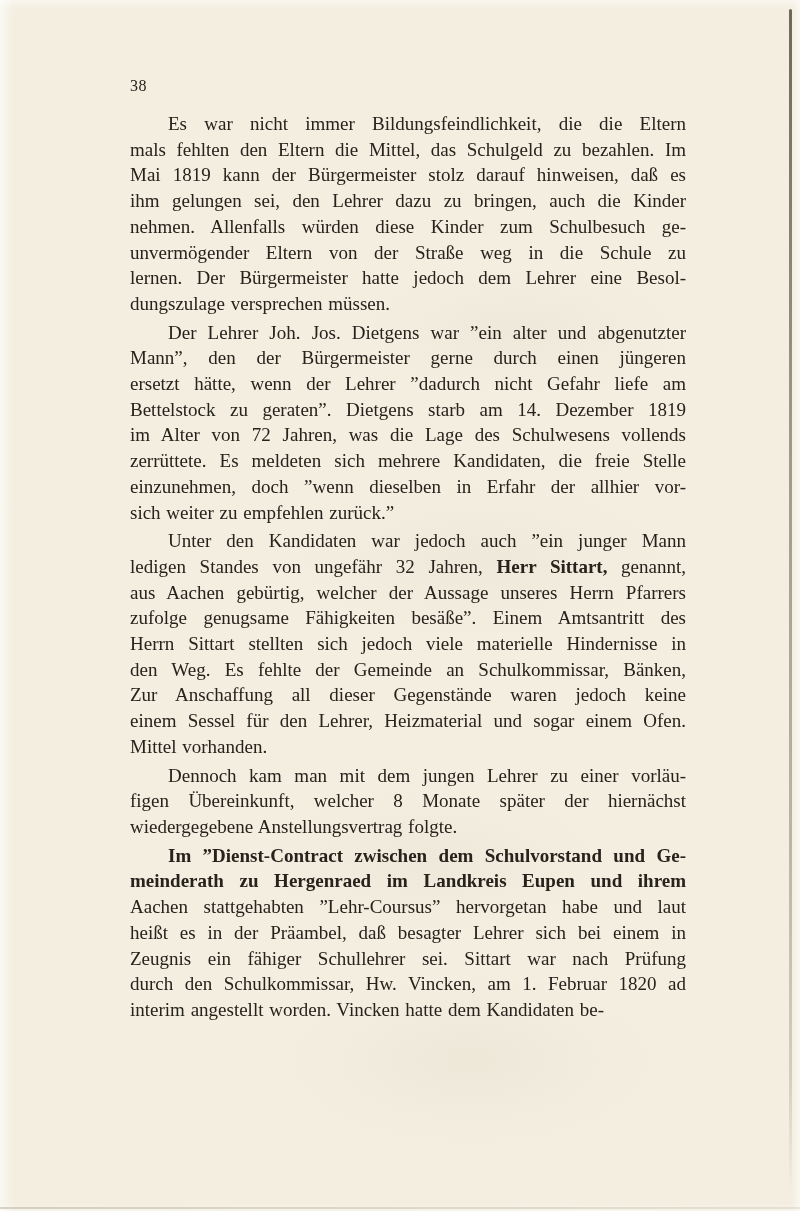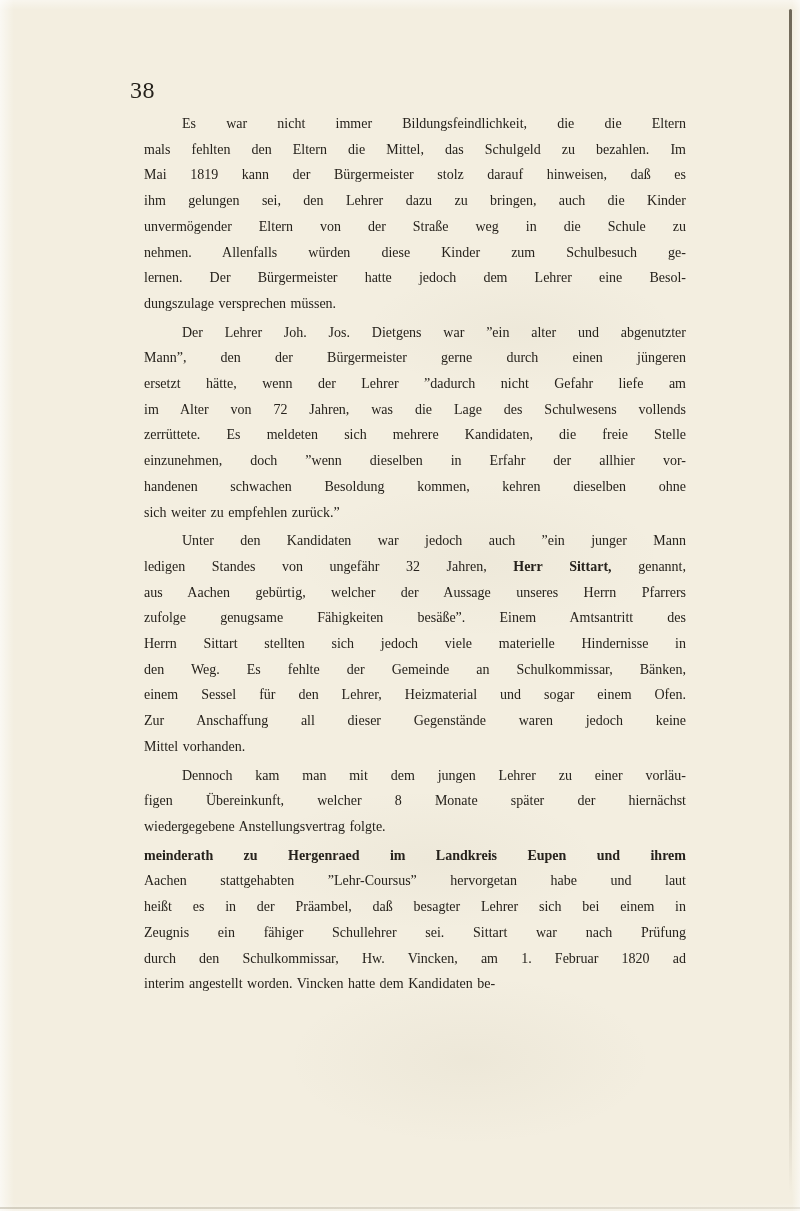--- a/index.html
+++ b/index.html
@@ -28,39 +28,38 @@
     background:
       radial-gradient(220px 90px at 520px 330px,  rgba(140,130,95,0.05), rgba(140,130,95,0) 70%),
       radial-gradient(260px 110px at 480px 560px, rgba(140,130,95,0.05), rgba(140,130,95,0) 70%),
       radial-gradient(240px 100px at 430px 860px, rgba(140,130,95,0.05), rgba(140,130,95,0) 70%),
       radial-gradient(260px 120px at 470px 1060px,rgba(140,130,95,0.06), rgba(140,130,95,0) 70%);
   }
   .page-number {
     position: absolute;
     left: 130px;
     top: 77px;
-    font-size: 24px;
+    font-size: 16px;
     letter-spacing: 0.5px;
   }
   .text-block {
     position: absolute;
     left: 130px;
     top: 111px;
     width: 556px;
   }
   .para {
     margin: 0 0 3px 0;
   }
   .line {
-    font-size: 14px;
+    font-size: 19px;
     line-height: 25.7px;
     text-align: justify;
     text-align-last: justify;
     word-spacing: 1px;
-    margin-left: 14px;
   }
   .line.indent { padding-left: 38px; }
   .line.end {
     text-align-last: left;
     -moz-text-align-last: left;
   }
   .line b { font-weight: bold; }
   .edge-right {
     position: absolute;
     top: 9px;
@@ -98,52 +97,53 @@
 <div class="scan">
   <div class="mottle"></div>
   <div class="edge-right-halo"></div>
   <div class="page-number">38</div>
   <div class="text-block">
       <div class="para">
         <div class="line indent"><span>Es war nicht immer Bildungsfeindlichkeit, die die Eltern</span></div>
         <div class="line"><span>mals fehlten den Eltern die Mittel, das Schulgeld zu bezahlen. Im</span></div>
         <div class="line"><span>Mai 1819 kann der Bürgermeister stolz darauf hinweisen, daß es</span></div>
         <div class="line"><span>ihm gelungen sei, den Lehrer dazu zu bringen, auch die Kinder</span></div>
+        <div class="line"><span>nehmen. Allenfalls würden diese Kinder zum Schulbesuch ge-</span></div>
         <div class="line"><span>unvermögender Eltern von der Straße weg in die Schule zu</span></div>
-        <div class="line"><span>nehmen. Allenfalls würden diese Kinder zum Schulbesuch ge-</span></div>
         <div class="line"><span>lernen. Der Bürgermeister hatte jedoch dem Lehrer eine Besol-</span></div>
         <div class="line end"><span>dungszulage versprechen müssen.</span></div>
       </div>
       <div class="para">
         <div class="line indent"><span>Der Lehrer Joh. Jos. Dietgens war ”ein alter und abgenutzter</span></div>
         <div class="line"><span>Mann”, den der Bürgermeister gerne durch einen jüngeren</span></div>
         <div class="line"><span>ersetzt hätte, wenn der Lehrer ”dadurch nicht Gefahr liefe am</span></div>
+        <div class="line"><span>Bettelstock zu geraten”. Dietgens starb am 14. Dezember 1819</span></div>
         <div class="line"><span>im Alter von 72 Jahren, was die Lage des Schulwesens vollends</span></div>
         <div class="line"><span>zerrüttete. Es meldeten sich mehrere Kandidaten, die freie Stelle</span></div>
         <div class="line"><span>einzunehmen, doch ”wenn dieselben in Erfahr der allhier vor-</span></div>
-        <div class="line"><span>handenen schwachen Besoldung kommen, kehren dieselben ohne</span></div>
         <div class="line end"><span>sich weiter zu empfehlen zurück.”</span></div>
       </div>
       <div class="para">
         <div class="line indent"><span>Unter den Kandidaten war jedoch auch ”ein junger Mann</span></div>
         <div class="line"><span>ledigen Standes von ungefähr 32 Jahren, </span><b>Herr Sittart,</b><span> genannt,</span></div>
         <div class="line"><span>aus Aachen gebürtig, welcher der Aussage unseres Herrn Pfarrers</span></div>
         <div class="line"><span>zufolge genugsame Fähigkeiten besäße”. Einem Amtsantritt des</span></div>
         <div class="line"><span>Herrn Sittart stellten sich jedoch viele materielle Hindernisse in</span></div>
         <div class="line"><span>den Weg. Es fehlte der Gemeinde an Schulkommissar, Bänken,</span></div>
+        <div class="line"><span>Zur Anschaffung all dieser Gegenstände waren jedoch keine</span></div>
         <div class="line"><span>einem Sessel für den Lehrer, Heizmaterial und sogar einem Ofen.</span></div>
-        <div class="line"><span>Zur Anschaffung all dieser Gegenstände waren jedoch keine</span></div>
         <div class="line end"><span>Mittel vorhanden.</span></div>
       </div>
       <div class="para">
         <div class="line indent"><span>Dennoch kam man mit dem jungen Lehrer zu einer vorläu-</span></div>
         <div class="line"><span>figen Übereinkunft, welcher 8 Monate später der hiernächst</span></div>
         <div class="line end"><span>wiedergegebene Anstellungsvertrag folgte.</span></div>
       </div>
       <div class="para">
+        <div class="line indent"><b>Im ”Dienst-Contract zwischen dem Schulvorstand und Ge-</b></div>
         <div class="line"><b>meinderath zu Hergenraed im Landkreis Eupen und ihrem</b></div>
         <div class="line"><span>Aachen stattgehabten ”Lehr-Coursus” hervorgetan habe und laut</span></div>
         <div class="line"><span>heißt es in der Präambel, daß besagter Lehrer sich bei einem in</span></div>
         <div class="line"><span>Zeugnis ein fähiger Schullehrer sei. Sittart war nach Prüfung</span></div>
         <div class="line"><span>durch den Schulkommissar, Hw. Vincken, am 1. Februar 1820 ad</span></div>
         <div class="line end"><span>interim angestellt worden. Vincken hatte dem Kandidaten be-</span></div>
       </div>
     </div>
   <div class="edge-right"></div>
   <div class="edge-bottom"></div>

